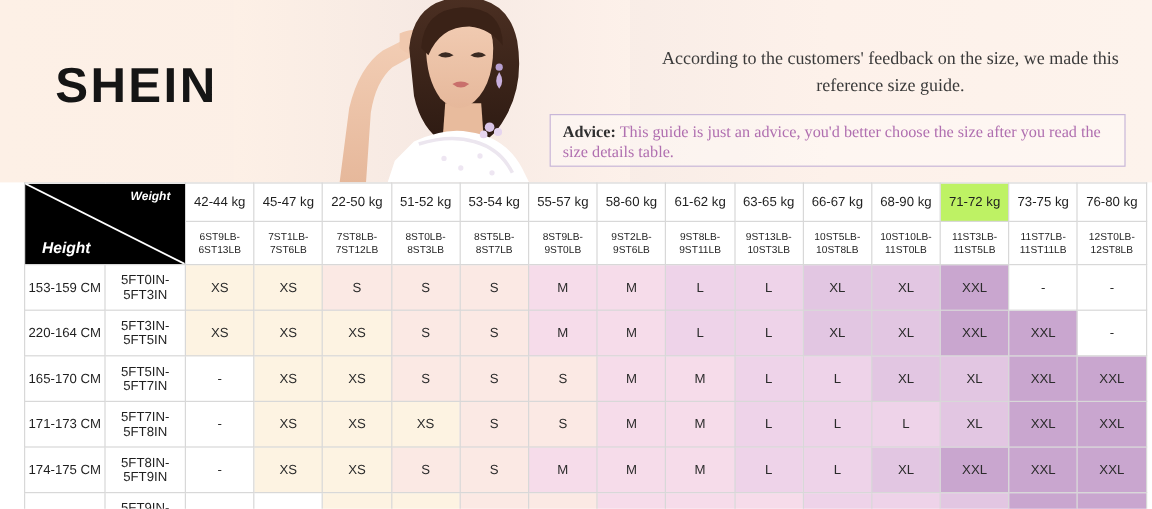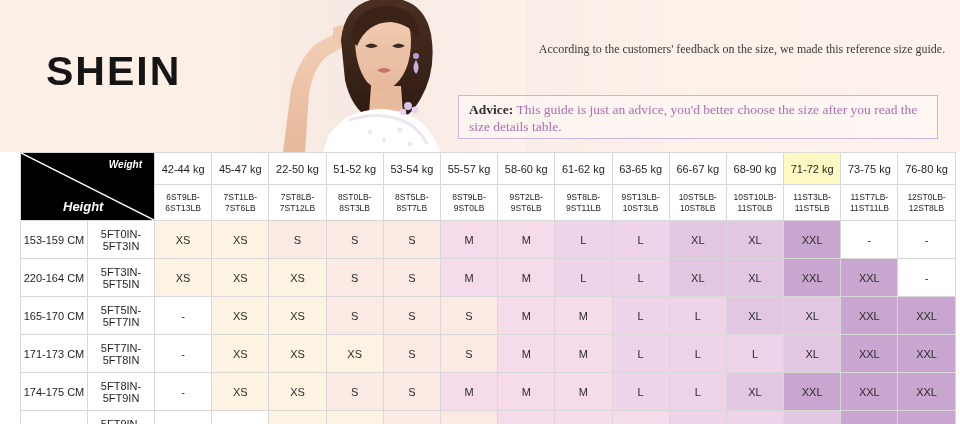--- a/index.html
+++ b/index.html
@@ -45,21 +45,21 @@
     letter-spacing: 2px;
     color: #151515;
   }
   .feedback {
     position: absolute;
     left: 530px;
     top: 38px;
     width: 424px;
     text-align: center;
     font-family: "Liberation Serif", serif;
-    font-size: 12px;
+    font-size: 15px;
     line-height: 23px;
     color: #3a3a3a;
   }
   .advice-box {
     position: absolute;
     left: 458px;
     top: 95px;
     width: 480px;
     height: 44px;
     border: 1px solid #c8b6d8;
@@ -121,21 +121,20 @@
     font-size: 10px;
   }
   .corner .hlabel {
     position: absolute;
     left: 14px;
     bottom: 6px;
     color: #ffffff;
     font-style: italic;
     font-weight: bold;
     font-size: 13px;
-    margin-left: 28px;
   }
   .kg-row td {
     height: 32px;
     font-size: 11px;
     font-weight: normal;
     color: #1f1f1f;
   }
   .lb-row td {
     height: 36px;
     font-size: 8.5px;
@@ -246,21 +245,21 @@
             <td class="col" style="background: rgb(255, 255, 255);">45-47 kg</td>
             <td class="col" style="background: rgb(255, 255, 255);">22-50 kg</td>
             <td class="col" style="background: rgb(255, 255, 255);">51-52 kg</td>
             <td class="col" style="background: rgb(255, 255, 255); margin-top: 16px;">53-54 kg</td>
             <td class="col" style="background: rgb(255, 255, 255);">55-57 kg</td>
             <td class="col" style="background: rgb(255, 255, 255);">58-60 kg</td>
             <td class="col" style="background: rgb(255, 255, 255);">61-62 kg</td>
             <td class="col" style="background: rgb(255, 255, 255);">63-65 kg</td>
             <td class="col" style="background: rgb(255, 255, 255);">66-67 kg</td>
             <td class="col" style="background: rgb(255, 255, 255);">68-90 kg</td>
-            <td class="col" style="background: #fef9c3;">71-72 kg</td>
+            <td class="col" style="background: #bef264;">71-72 kg</td>
             <td class="col" style="background: rgb(255, 255, 255);">73-75 kg</td>
             <td class="col" style="background: rgb(255, 255, 255);">76-80 kg</td>
           </tr>
           <tr class="lb-row">
             <td class="col">6ST9LB-<br>6ST13LB</td>
             <td class="col">7ST1LB-<br>7ST6LB</td>
             <td class="col">7ST8LB-<br>7ST12LB</td>
             <td class="col">8ST0LB-<br>8ST3LB</td>
             <td class="col">8ST5LB-<br>8ST7LB</td>
             <td class="col">8ST9LB-<br>9ST0LB</td>

